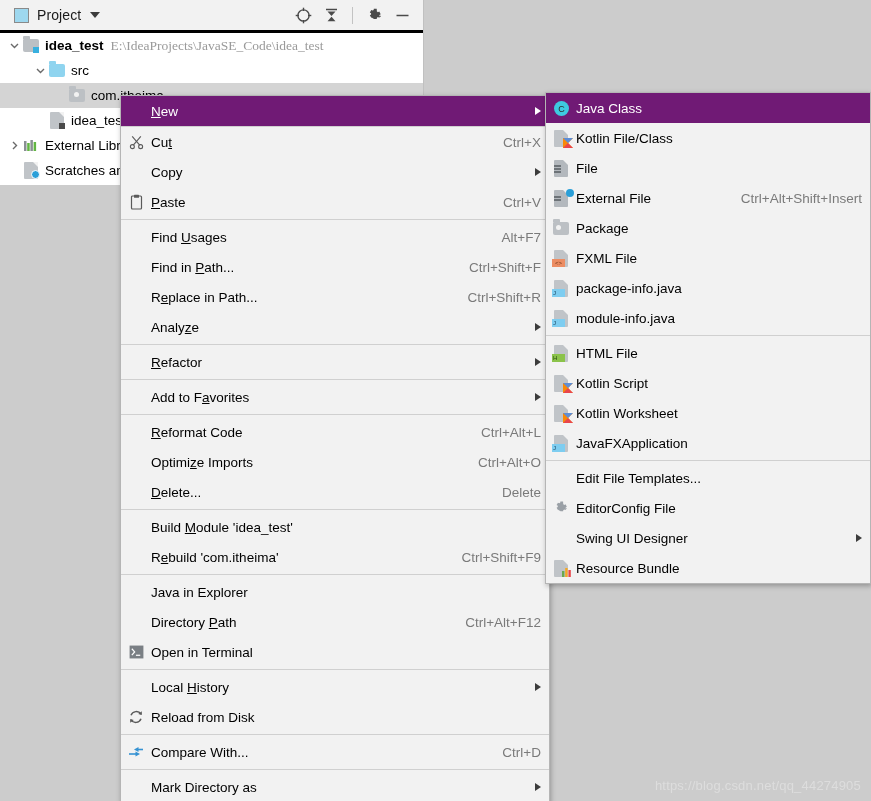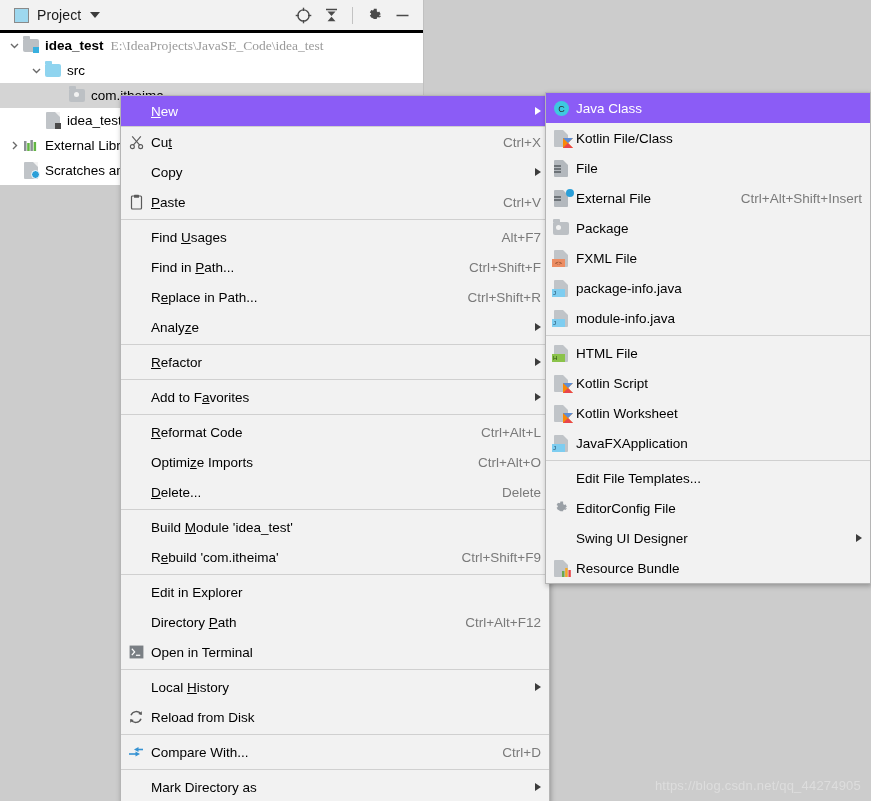--- a/index.html
+++ b/index.html
@@ -79,21 +79,21 @@
     width: 18px; height: 17px;
     margin-right: 5px;
     flex: 0 0 18px;
     display: inline-flex; align-items: center; justify-content: center;
     position: relative;
   }
   .node-label { font-size: 13.5px; }
   .node-label.bold { font-weight: bold; }
   .node-path { color: #9a9a9a; font-size: 13.5px; margin-left: 7px; font-family: Liberation Serif, serif; }
   .ind1 { padding-left: 6px; text-align: right; }
-  .ind2 { padding-left: 28px; }
+  .ind2 { padding-left: 12px; margin-left: 20px; }
   .ind3 { padding-left: 52px; }
 
   
   .menu {
     position: absolute;
     background: #f2f2f2;
     border: 1px solid #b5b5b5;
     box-shadow: 1px 2px 5px rgba(0,0,0,.28);
     box-sizing: border-box;
     font-size: 13.5px;
@@ -104,21 +104,21 @@
   #sub-menu  { left: 545px; top: 92px; width: 326px; }
 
   .mi {
     position: relative;
     height: 30px;
     display: flex; align-items: center;
     padding: 0 8px 0 4px;
     box-sizing: border-box;
     white-space: nowrap;
   }
-  .mi.highlight { background: #8b5cf6; color: #ffffff; }
+  .mi.highlight { background: #701a75; color: #ffffff; }
   .mi-icon {
     width: 22px; flex: 0 0 22px;
     height: 18px;
     display: inline-flex; align-items: center; justify-content: center;
     margin-right: 4px;
     position: relative;
   }
   .mi-label { flex: 0 0 auto; }
   .mi-shortcut {
     margin-left: auto;
@@ -391,21 +391,21 @@
     </div>
     <div class="mi">
       <span class="mi-icon"></span>
       <span class="mi-label">R<u>e</u>build 'com.itheima'</span>
       <span class="mi-shortcut">Ctrl+Shift+F9</span>
     </div>
     <div class="msep"></div>
 
     <div class="mi">
       <span class="mi-icon"></span>
-      <span class="mi-label">Edit in Explorer</span>
+      <span class="mi-label">Java in Explorer</span>
     </div>
     <div class="mi">
       <span class="mi-icon"></span>
       <span class="mi-label">Directory <u>P</u>ath</span>
       <span class="mi-shortcut">Ctrl+Alt+F12</span>
     </div>
     <div class="mi">
       <span class="mi-icon">
         <svg width="15" height="14" viewBox="0 0 16 15">
           <rect x="0.6" y="0.6" width="14.8" height="13.8" fill="#7a7f84"></rect>

